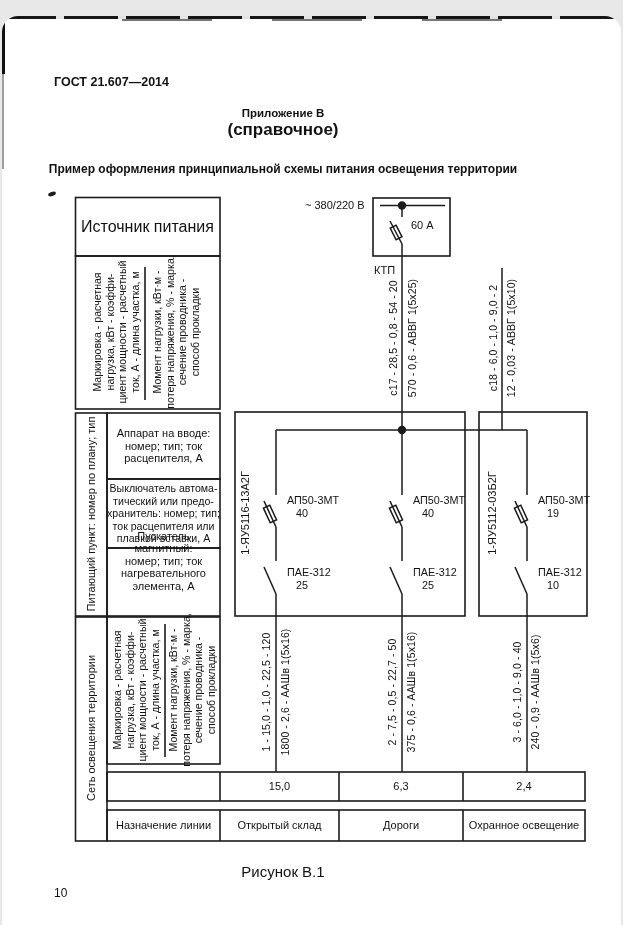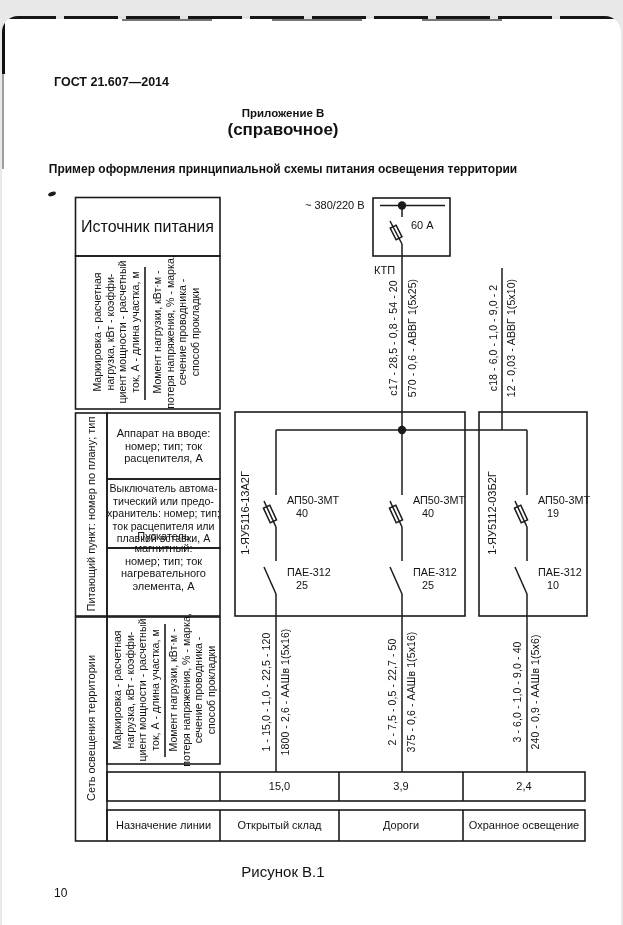--- a/index.html
+++ b/index.html
@@ -165,21 +165,21 @@
   <div class="vrot fs10" style="left:134px;top:674px">Маркировка - расчетная
 нагрузка, кВт - коэффи-
 циент мощности - расчетный
 ток, А - длина участка, м</div>
   <div class="vrot fs10" style="left:190px;top:674px">Момент нагрузки, кВт·м -
 потеря напряжения, % - марка,
 сечение проводника -
 способ прокладки</div>
 
   <div class="cell fs11" style="left:218px;top:756px;width:119px;height:29px">15,0</div>
-  <div class="cell fs11" style="left:337px;top:756px;width:124px;height:29px">3,9</div>
+  <div class="cell fs11" style="left:337px;top:756px;width:124px;height:29px">6,3</div>
   <div class="cell fs11" style="left:461px;top:756px;width:122px;height:29px">2,4</div>
 
   <div class="cell fs11" style="left:105px;top:794px;width:113px;height:31px">Назначение линии</div>
   <div class="cell fs11" style="left:218px;top:794px;width:119px;height:31px">Открытый склад</div>
   <div class="cell fs11" style="left:337px;top:794px;width:124px;height:31px">Дороги</div>
   <div class="cell fs11" style="left:461px;top:794px;width:122px;height:31px">Охранное освещение</div>
 
   <div class="abs fs11" style="left:303px;top:183px">~ 380/220 В</div>
   <div class="abs fs11" style="left:409px;top:203px">60 А</div>
   <div class="abs" style="left:372px;top:248px;font-size:11px">КТП</div>

